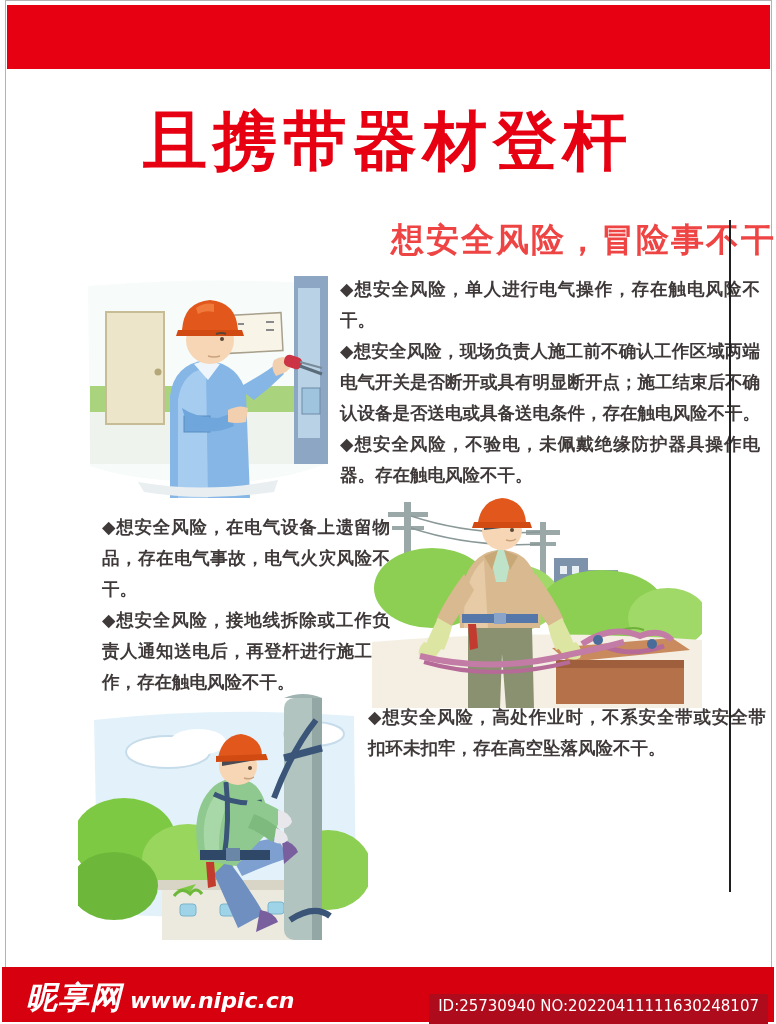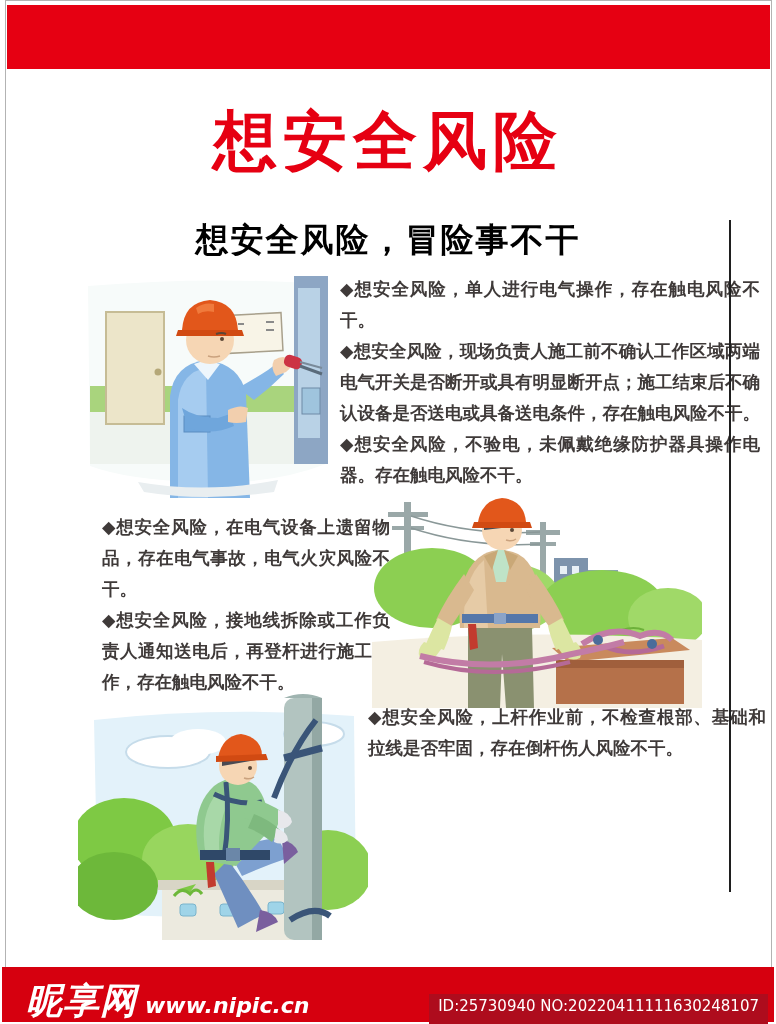--- a/index.html
+++ b/index.html
@@ -21,24 +21,24 @@
   }
   .title{
     position:absolute;left:0;right:0;top:98px;
     text-align:center;
     font-size:64px;font-weight:bold;
     letter-spacing:6px;
     color:#e60012;
   }
   .subtitle{
     position:absolute;left:0;right:0;top:218px;
-    text-align:center;
+    text-align:right;
     font-size:33px;font-weight:bold;
     letter-spacing:2px;
-    color:#000000;
+    color:#ef4444;
   }
   .bullets{
     position:absolute;
     color:#3f3a39;
     font-size:17.5px;font-weight:bold;
     line-height:31px;
     text-align:justify;
   }
   .bullets p{margin:0;}
   .bullets-1{left:340px;top:274px;width:420px;}
@@ -52,40 +52,40 @@
   }
   .footer-bar{
     position:absolute;left:2px;right:2px;top:967px;height:55px;
     background:#d6000f;
   }
   .footer-logo{
     position:absolute;left:24px;top:10px;
     color:#ffffff;font-style:italic;font-weight:bold;
     white-space:nowrap;
   }
-  .footer-logo .site-name{font-size:36px;letter-spacing:1px;font-family:Liberation Mono, monospace;}
+  .footer-logo .site-name{font-size:31px;letter-spacing:1px;font-family:Liberation Mono, monospace;}
   .footer-logo .site-url{font-size:22px;margin-left:8px;text-align:right;}
   .footer-id{
     position:absolute;right:6px;top:27px;height:43px;
     background:#ae0c1d;
     color:#ffffff;font-size:15px;line-height:25px;
     padding:0 9px;
     white-space:nowrap;
   }
 </style>
 </head>
 <body>
 
 <div class="page">
 
   <div class="page-frame"></div>
 
   <div class="header-bar"></div>
 
-  <div class="title">想安全风险</div>
+  <div class="title">且携带器材登杆</div>
 
   <div class="subtitle">想安全风险，冒险事不干</div>
 
   <div class="illus" style="left:78px;top:268px;width:256px;height:230px;">
     <svg width="256" height="230" viewBox="0 0 256 230">
 
       <path d="M10 18 Q128 8 246 16 L248 196 Q190 218 120 214 Q50 212 12 198 Z" fill="#f7fbfa"></path>
       <rect x="12" y="118" width="232" height="26" fill="#a9d47d"></rect>
       <rect x="12" y="144" width="232" height="52" fill="#eef3ee"></rect>
 
@@ -299,21 +299,21 @@
         <path d="M138 66 L188 64 L190 70 L138 72 Z" fill="#d14a12"></path>
         <circle cx="172" cy="78" r="2" fill="#5a4636"></circle>
         <path d="M166 88 Q172 90 176 87" stroke="#caa27e" stroke-width="1.5" fill="none"></path>
       </g>
 
       <path d="M96 206 Q104 196 112 204 Q118 196 124 204" stroke="#6db83a" stroke-width="3" fill="none"></path>
     </svg>
   </div>
 
   <div class="bullets bullets-3">
-    <p>◆想安全风险，上杆作业前，不检查根部、基础和拉线是否牢固，存在倒杆伤人风险不干。</p>
+    <p>◆想安全风险，高处作业时，不系安全带或安全带扣环未扣牢，存在高空坠落风险不干。</p>
   </div>
 
   <div class="v-rule"></div>
 
   <div class="footer-bar">
     <div class="footer-logo">
       <span class="site-name">昵享网</span><span class="site-url">www.nipic.cn</span>
     </div>
     <div class="footer-id">ID:25730940 NO:20220411111630248107</div>
   </div>

